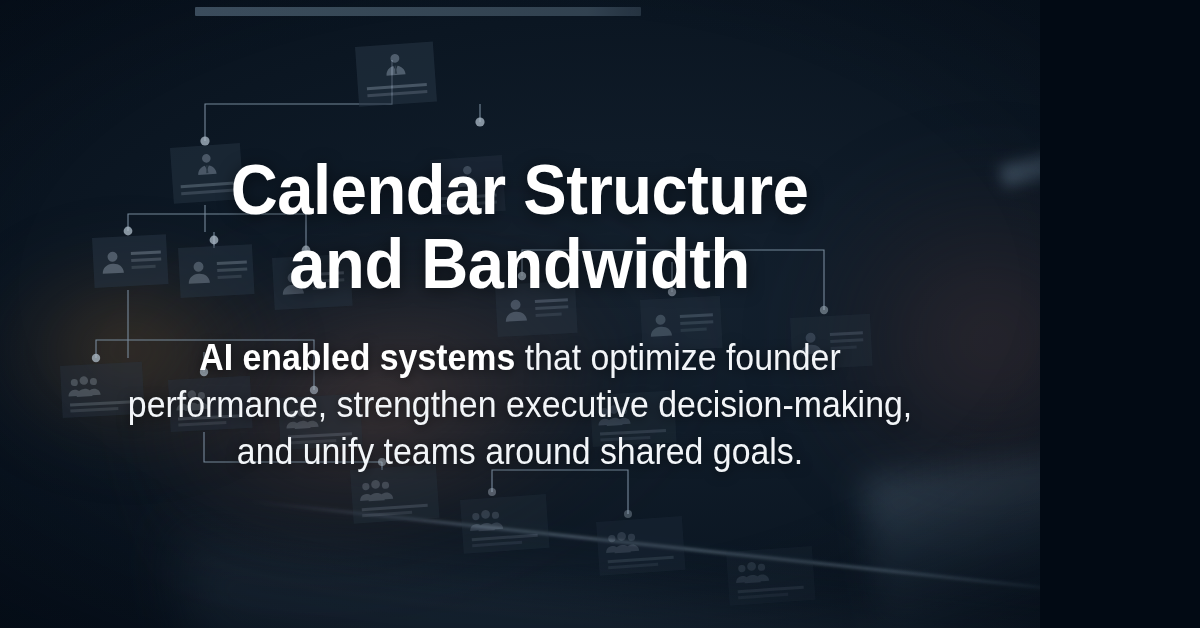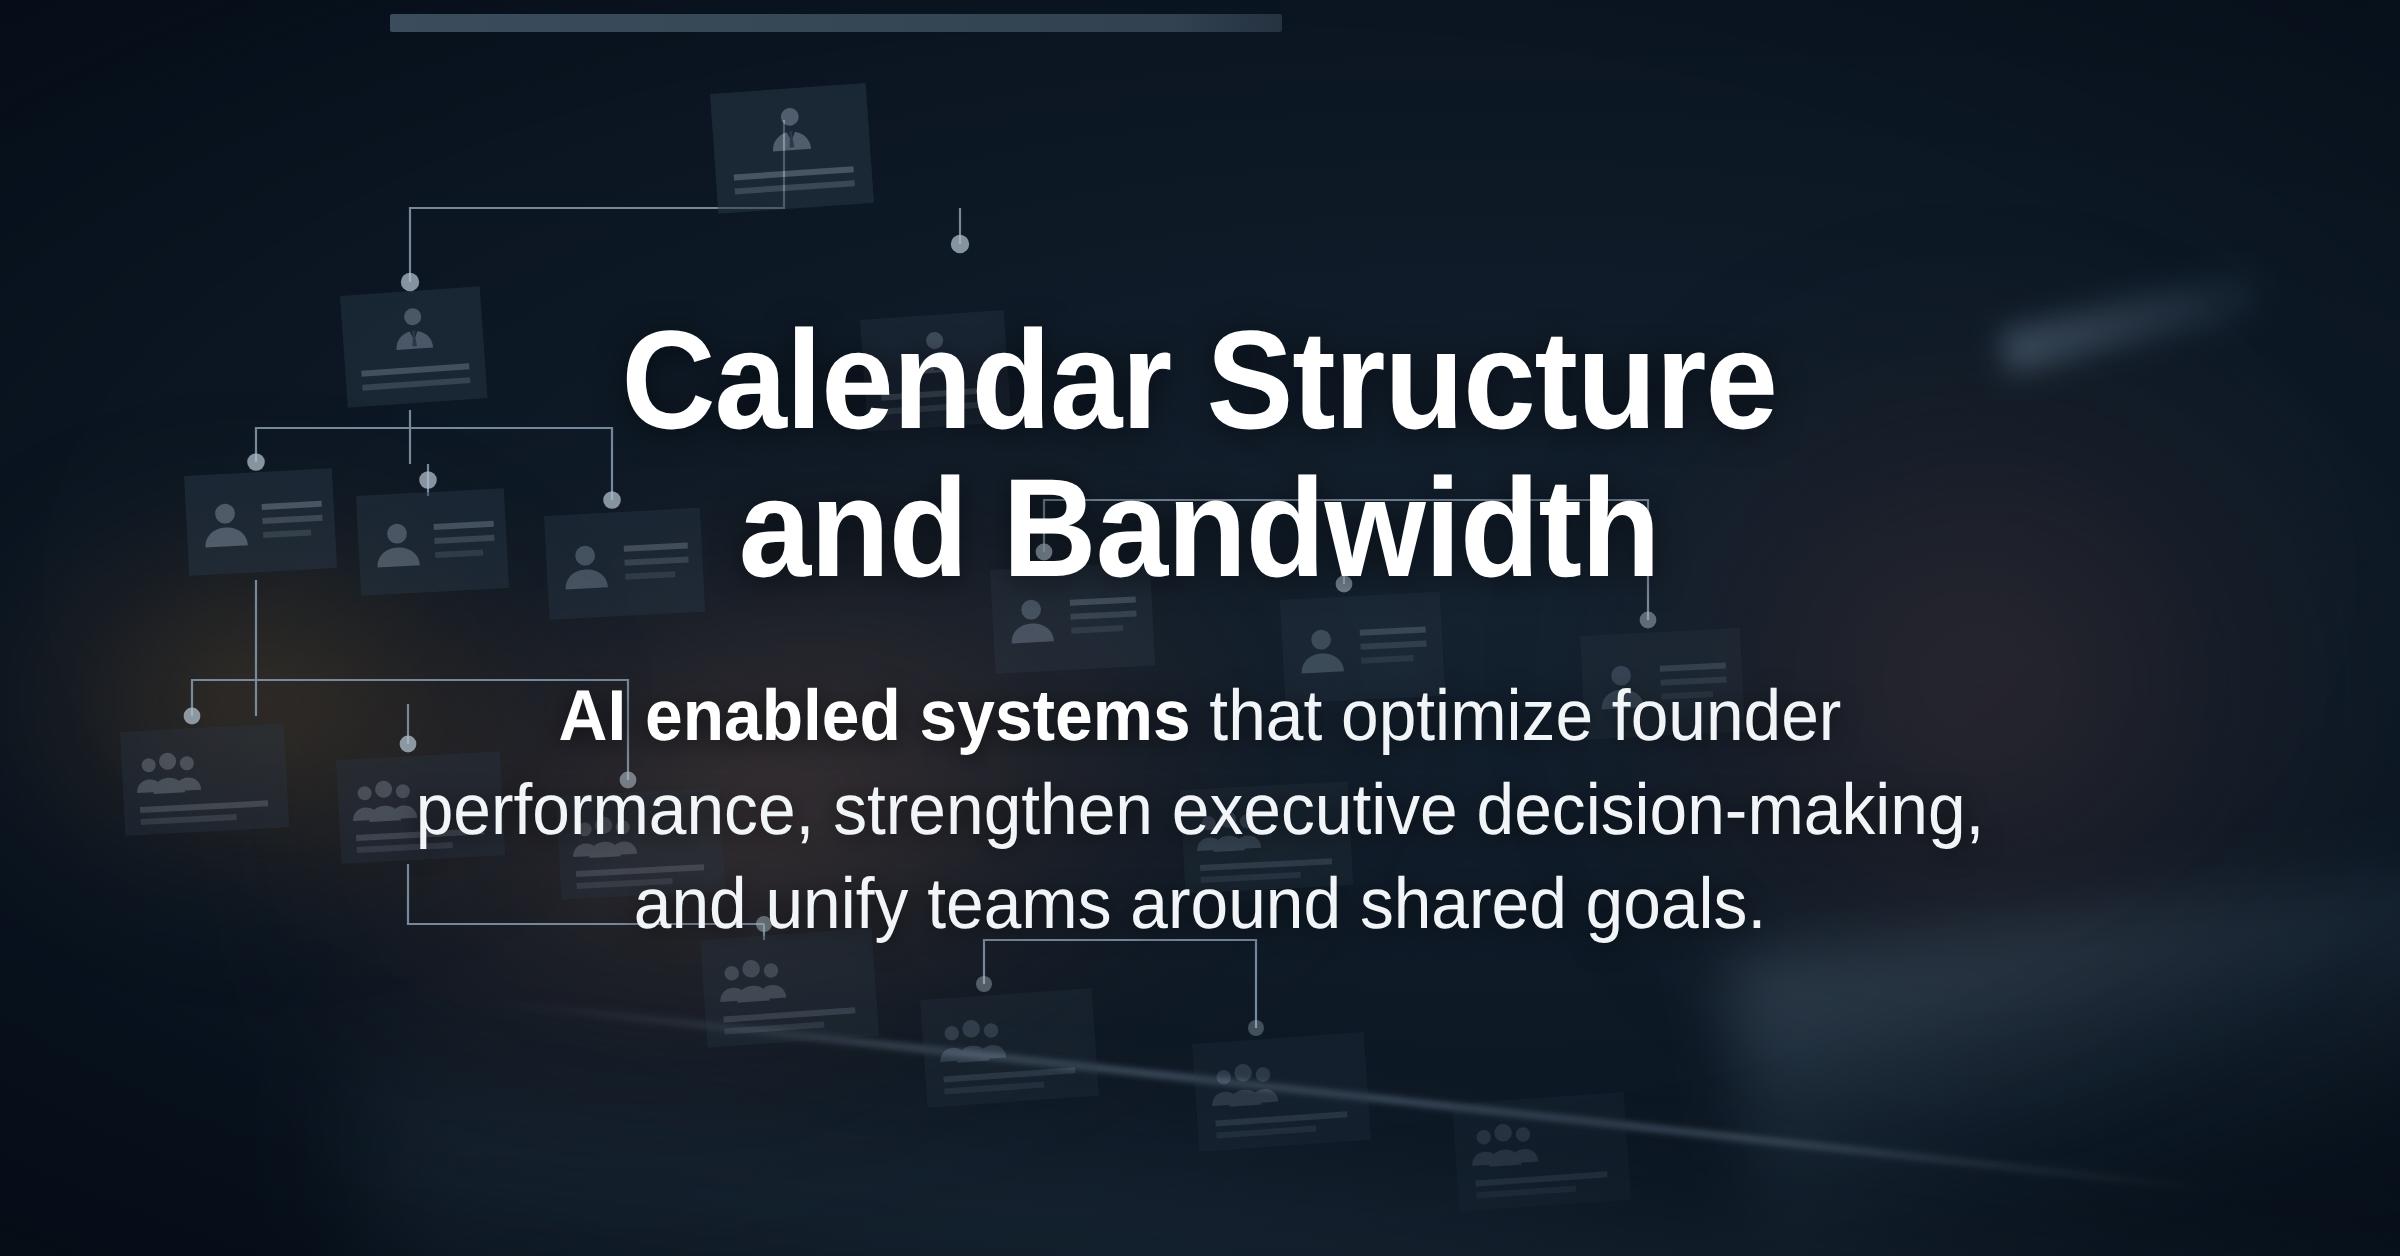--- a/index.html
+++ b/index.html
@@ -6,21 +6,21 @@
 
   html, body {
     width:1200px; height:628px;
     background:#020a14;
     font-family:"Liberation Sans", sans-serif;
     overflow:hidden;
   }
 
   #banner {
     position:relative;
-    width:1200px;
+    width:1040px;
     height:628px;
     background:#a21caf;
     overflow:hidden;
   }
 
   
   .bg-layer { position:absolute; inset:0; pointer-events:none; }
 
   #bg-base {
     background:

